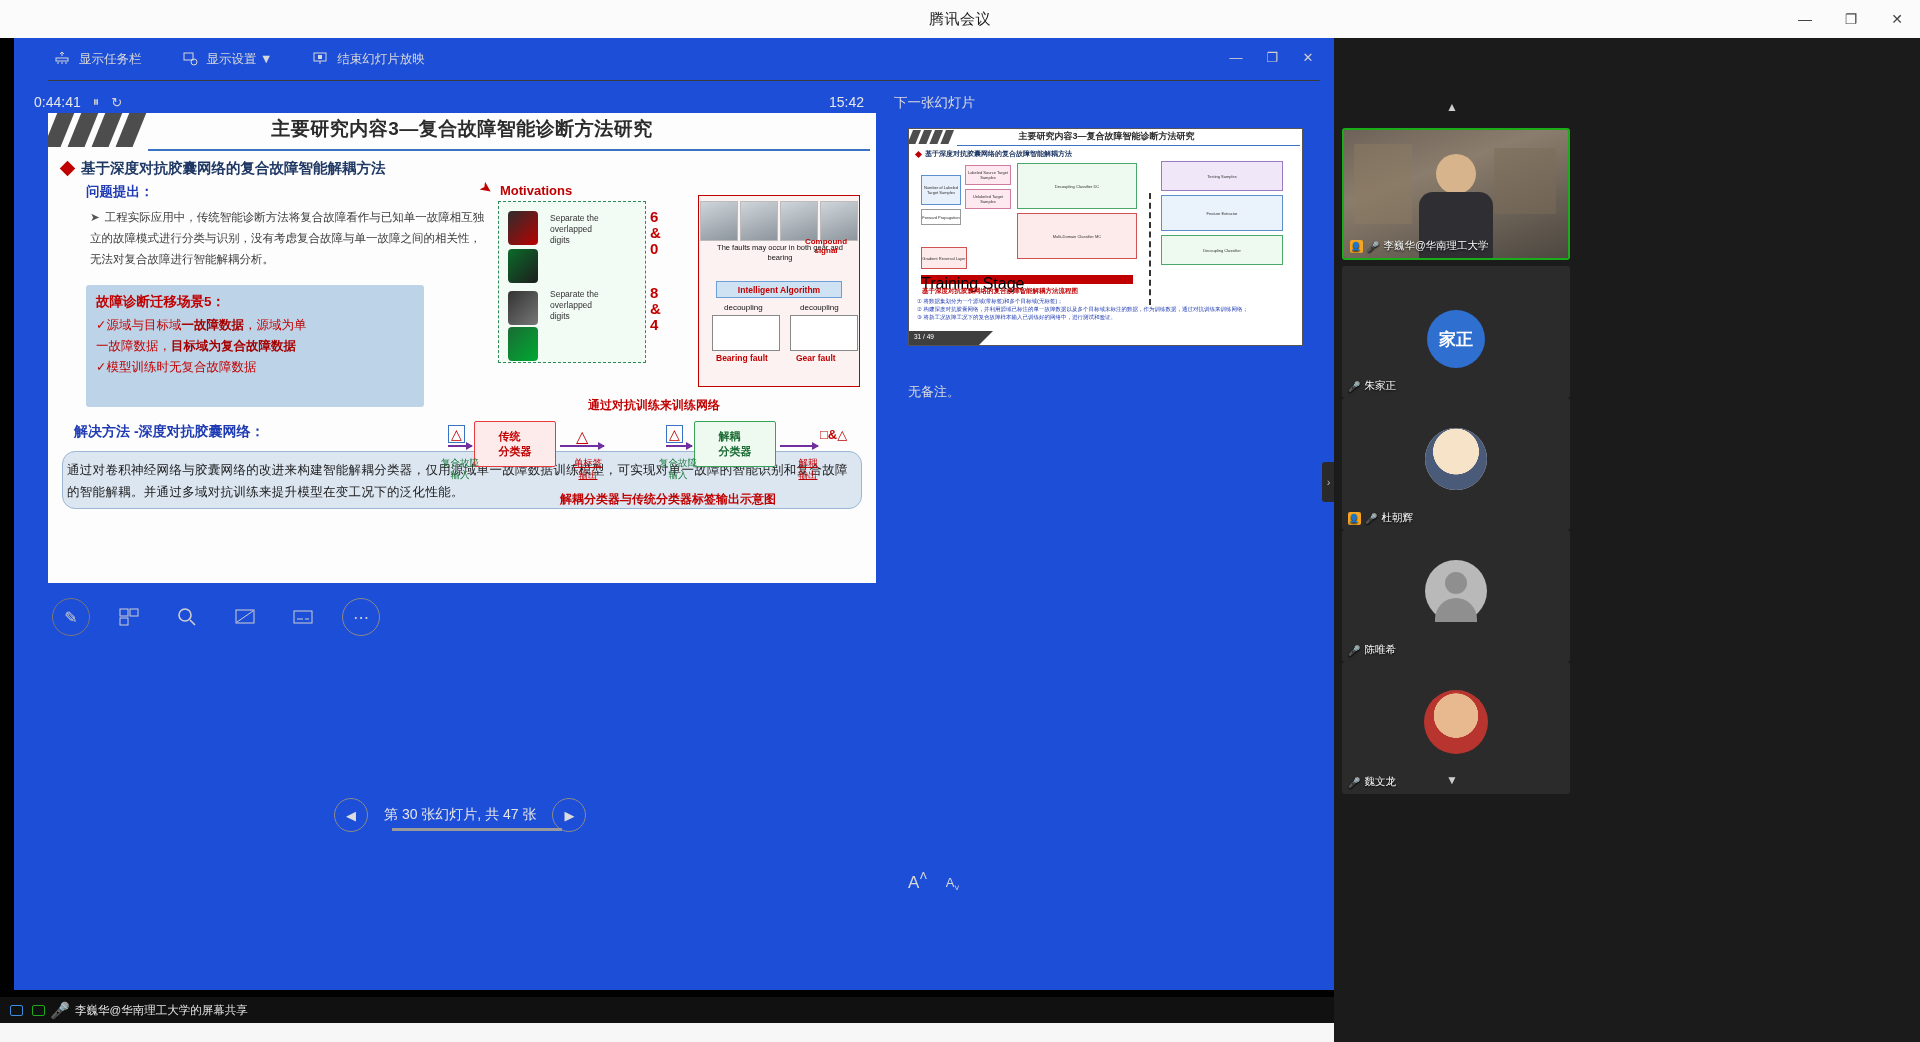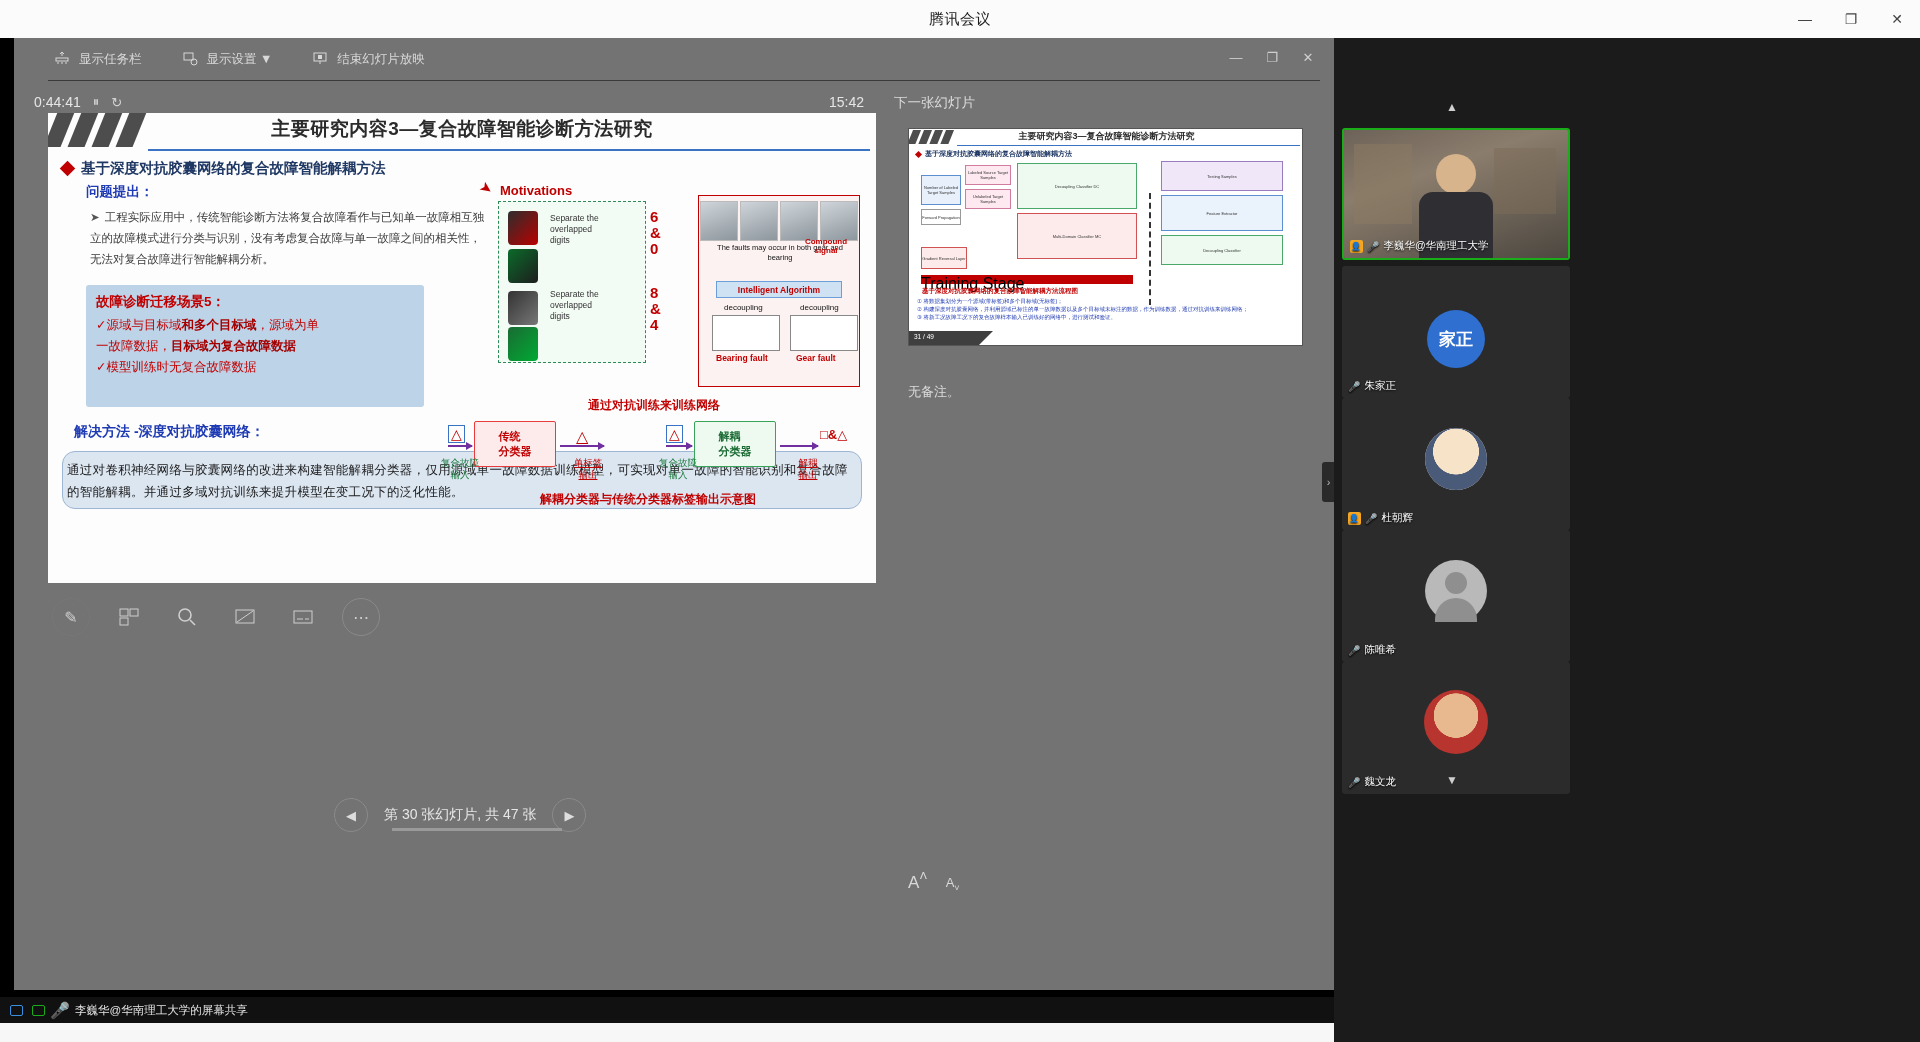--- a/index.html
+++ b/index.html
@@ -13,21 +13,21 @@
     background:#fbfbfb; display:flex; align-items:center; justify-content:center; }
   .titlebar .title { font-size:15px; color:#1c1c1c; letter-spacing:.5px; }
   .win-btns { position:absolute; right:0; top:0; height:38px; display:flex; }
   .win-btn { width:46px; height:38px; display:flex; align-items:center; justify-content:center;
     font-size:14px; color:#444; }
 
   
   .stage { position:absolute; left:0; top:38px; width:1334px; height:985px; background:#000; }
 
   
-  .pwin { position:absolute; left:14px; top:0px; width:1320px; height:952px; background:#737373; }
+  .pwin { position:absolute; left:14px; top:0px; width:1320px; height:952px; background:#1d4ed8; }
 
   .ptoolbar { position:absolute; left:0; top:0; width:1320px; height:42px; display:flex;
     align-items:center; }
   .ptool { display:flex; align-items:center; gap:9px; margin-left:40px; color:#d8d8d8;
     font-size:12.5px; cursor:default; }
   .ptool .glyph { width:16px; height:16px; display:block; }
   .ptool-label { white-space:nowrap; }
   .pwin-btns { position:absolute; right:8px; top:4px; display:flex; }
   .pwin-btn { width:36px; height:30px; display:flex; align-items:center; justify-content:center;
     color:#cfcfcf; font-size:13px; }
@@ -116,21 +116,21 @@
     justify-content:center; font-size:11px; font-weight:700; border-radius:2px; text-align:left; line-height:15px; }
   .fbox.red { left:26px; top:8px; border:1.5px solid #e83b3b; background:#fdeaea; color:#c00000; }
   .fbox.grn { left:246px; top:8px; border:1.5px solid #3aa35a; background:#eefaf0; color:#1a6b33; }
   .tri { position:absolute; font-size:16px; color:#c00000; font-weight:700; }
   .tri.boxed { border:1.5px solid #3b73c4; padding:0 2px; font-size:14px; }
   .ar { position:absolute; height:2px; background:#7030a0; }
   .ar:after { content:''; position:absolute; right:-1px; top:-3px; border-left:7px solid #7030a0;
     border-top:4px solid transparent; border-bottom:4px solid transparent; }
   .flab { position:absolute; font-size:9.5px; color:#1a7a3c; text-align:center; line-height:12px; width:44px; }
   .flab.rd { color:#c00000;text-decoration:underline; }
-  .fig-cap2 { position:absolute; left:492px; top:378px; font-size:12px; font-weight:700; color:#c00000;text-align:right; }
+  .fig-cap2 { position:absolute; left:512px; top:378px; font-size:12px; font-weight:700; color:#c00000;text-align:right; }
 
   .slide-foot { position:absolute; left:0; bottom:0; width:828px; height:28px; background:#3f3f3f; }
   .slide-foot .pg { position:absolute; left:14px; top:6px; color:#fff; font-size:12px; }
   .foot-wedge { position:absolute; left:200px; top:0; width:628px; height:28px; background:#fff;
     clip-path: polygon(30px 0, 628px 0, 628px 28px, 0 28px); }
   .foot-logo { position:absolute; right:16px; top:3px; display:flex; align-items:center; gap:6px; }
   .foot-logo .circ { width:21px; height:21px; border-radius:50%; border:2px solid #1f6fb2; }
   .foot-logo .tx { font-size:8px; color:#1f4e79; line-height:10px; }
   .foot-scribble { position:absolute; left:340px; top:5px; width:86px; height:18px;
     background:repeating-linear-gradient(90deg,#555 0 1px,transparent 1px 3px); opacity:.7; }
@@ -290,21 +290,21 @@
           <span class="diamond"></span>
           <span class="t">基于深度对抗胶囊网络的复合故障智能解耦方法</span>
         </div>
         <div class="subhead">问题提出：</div>
         <div class="para">
           <span class="arrow">➤</span><span>工程实际应用中，传统智能诊断方法将复合故障看作与已知单一故障相互独立的故障模式进行分类与识别，没有考虑复合故障与单一故障之间的相关性，无法对复合故障进行智能解耦分析。</span>
         </div>
 
         <div class="bluebox">
           <div class="h">故障诊断迁移场景5：</div>
-          <div class="l"><span>✓源域与目标域</span><b>和多个目标域</b><span>，源域为单</span></div>
+          <div class="l"><span>✓源域与目标域</span><b>一故障数据</b><span>，源域为单</span></div>
           <div class="l"><span>一故障数据，</span><b>目标域为复合故障数据</b></div>
           <div class="l">✓模型训练时无复合故障数据</div>
         </div>
 
         <div class="solve">解决方法 -深度对抗胶囊网络：</div>
         <div class="sumbox">通过对卷积神经网络与胶囊网络的改进来构建智能解耦分类器，仅用源域单一故障数据训练模型，可实现对单一故障的智能识别和复合故障的智能解耦。并通过多域对抗训练来提升模型在变工况下的泛化性能。</div>
 
         <div class="motiv-arrow">➤</div>
         <div class="motiv">Motivations</div>
         <div class="dashbox"></div>

